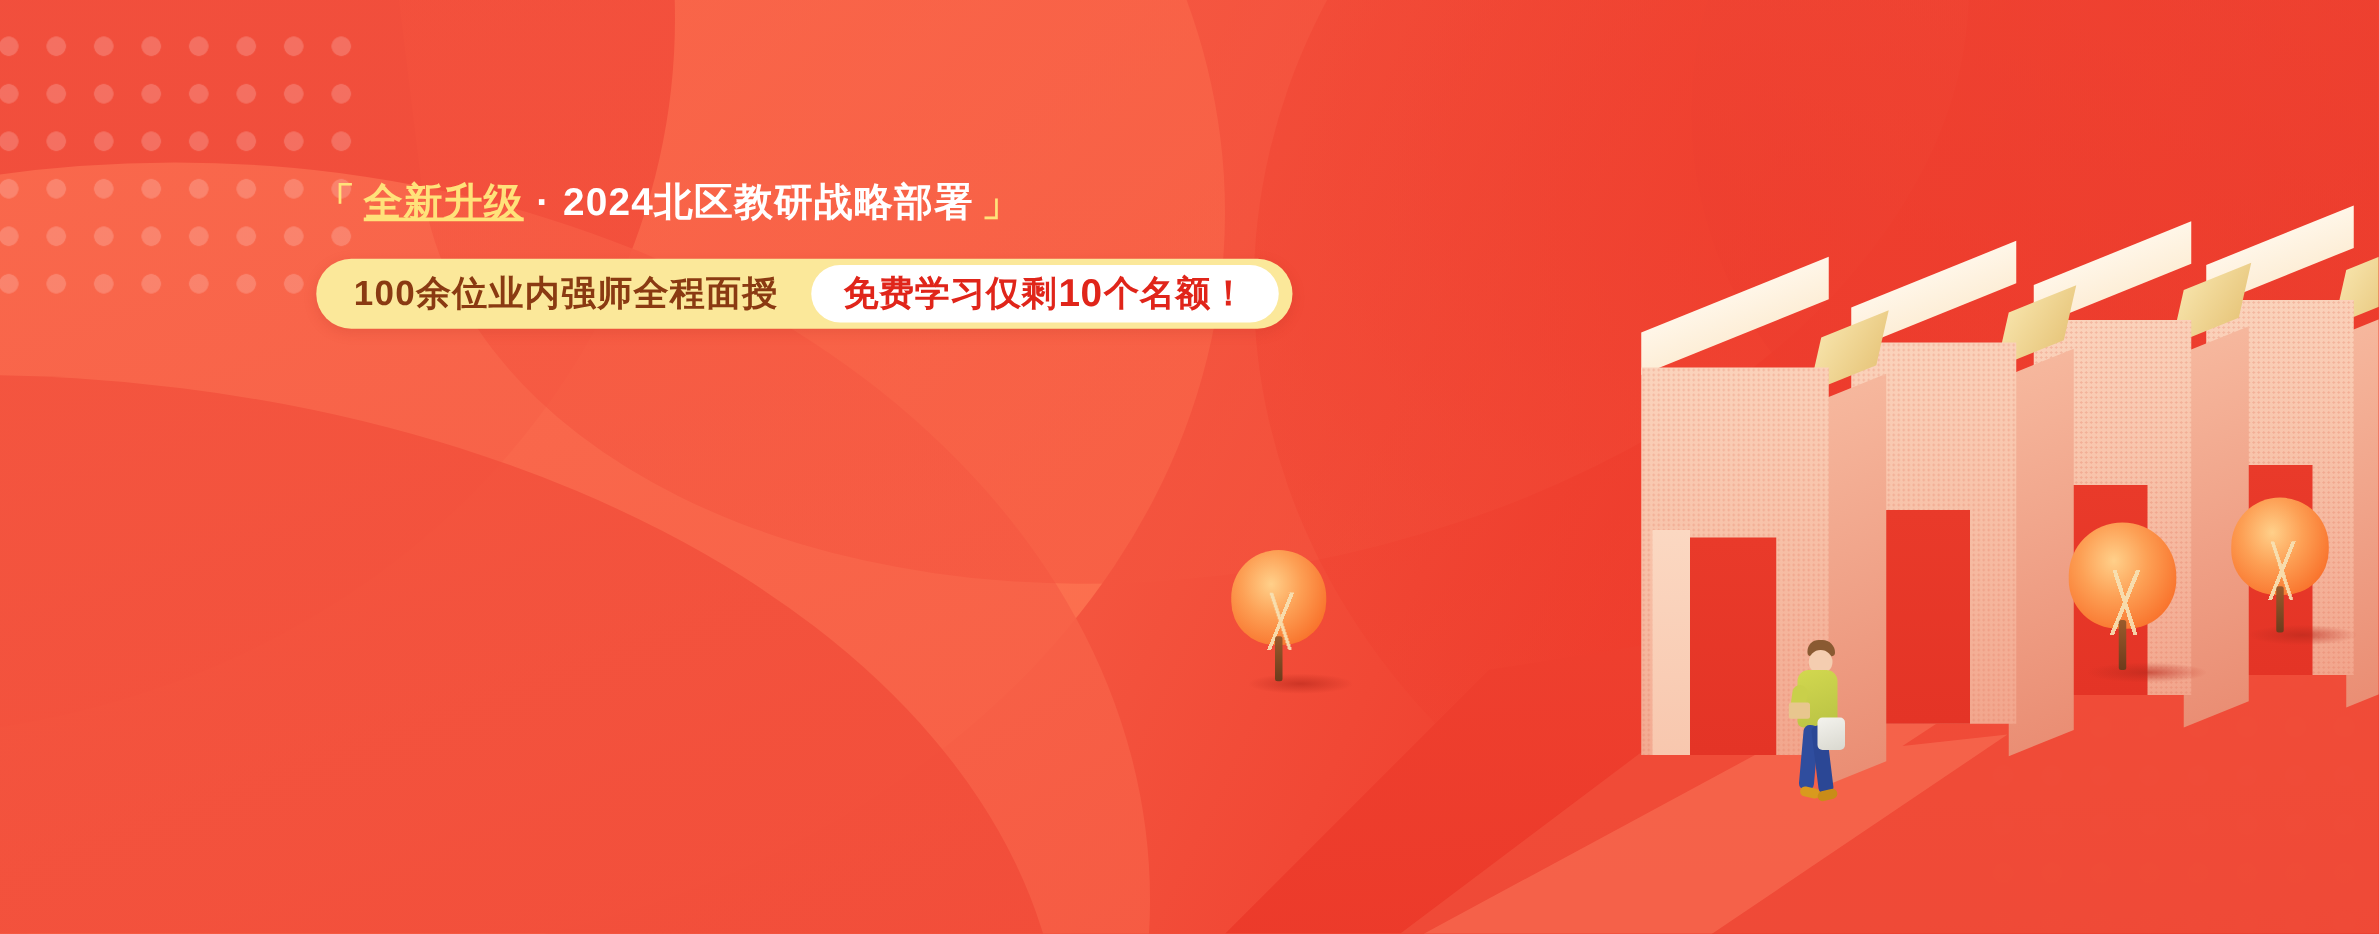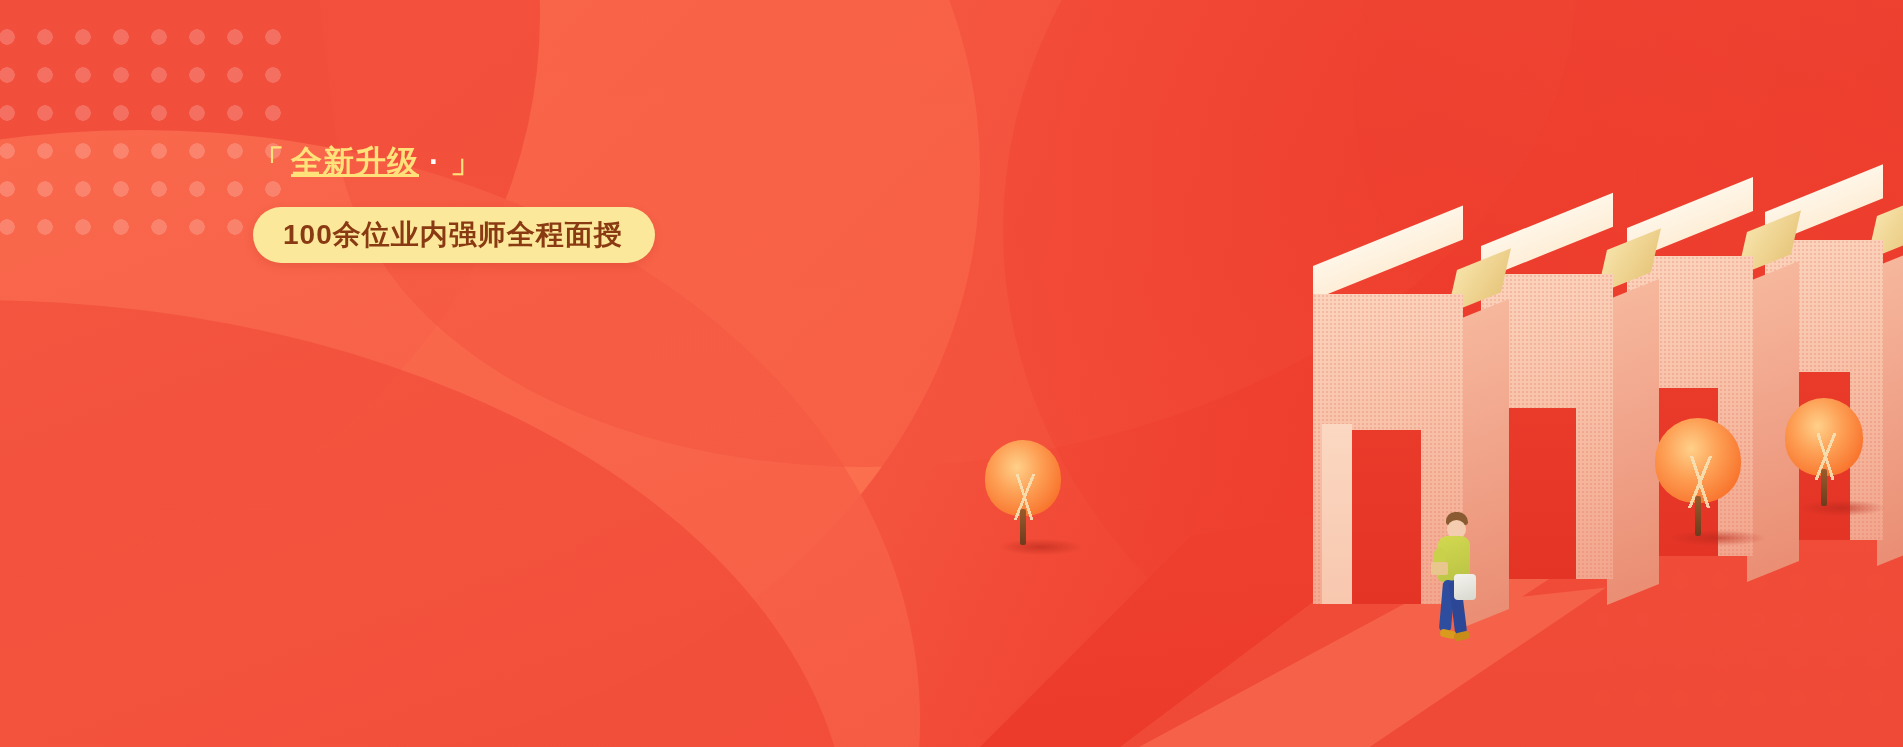--- a/index.html
+++ b/index.html
@@ -307,24 +307,30 @@
     <div class="branch"></div>
     <div class="trunk"></div>
   </div>
 
   <div class="content">
 
     <div class="subtitle">
       <span class="brk">「</span>
       <span class="sub-a">全新升级</span>
       <span class="sub-dot">·</span>
+      <span class="sub-b">2024北区教研战略部署</span>
       <span class="brk">」</span>
     </div>
 
 
     <div class="badges">
       <div class="badge-wrap">
         <div class="badge-left">100余位业内强师全程面授</div>
+        <div class="badge-right">
+          <span>免费学习仅剩</span>
+          <span class="num">10</span>
+          <span>个名额！</span>
+        </div>
       </div>
     </div>
 
   </div>
 </div>
 
 </body></html>

